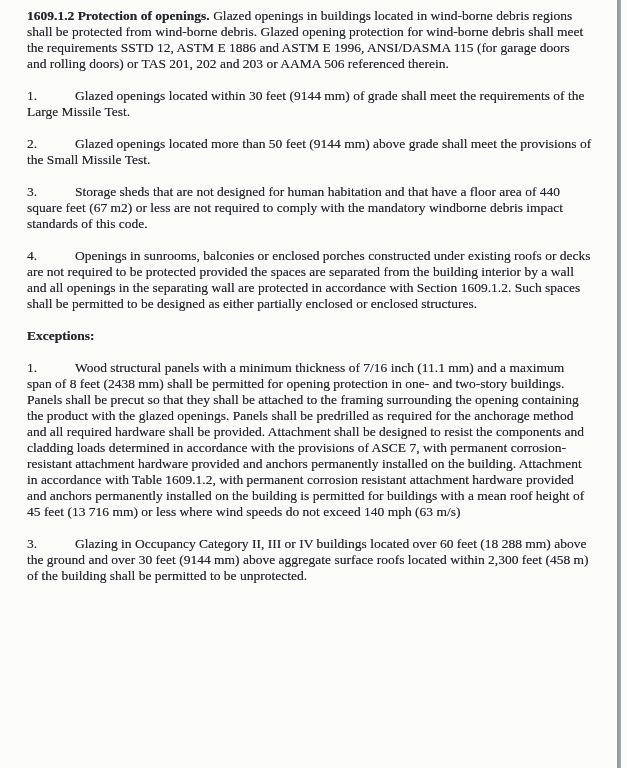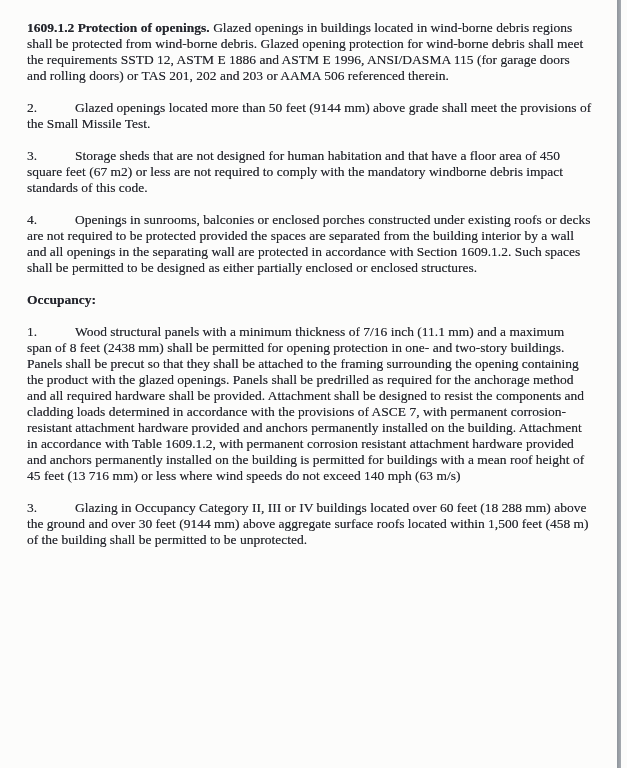--- a/index.html
+++ b/index.html
@@ -20,21 +20,21 @@
     width: 627px;
     height: 768px;
     box-sizing: border-box;
     padding: 7px 35px 0 27px;
     color: #24262d;
     font-size: 13.5px;
     line-height: 16px;
     text-shadow: 0 0 0.4px rgba(36,38,45,0.55);
   }
   .para {
-    margin: 13px 0 16px 0;
+    margin: 1px 0 16px 0;
   }
   .para:last-child {
     margin-bottom: 0;
   }
   .bold {
     font-weight: bold;
   }
   .num {
     display: inline-block;
     width: 48px;
@@ -49,29 +49,30 @@
   }
 </style>
 </head>
 <body>
 
 <div class="page">
 
   <p class="para"><span class="bold">1609.1.2 Protection of openings.</span>
     <span>Glazed openings in buildings located in wind-borne debris regions shall be protected from wind-borne debris. Glazed opening protection for wind-borne debris shall meet the requirements SSTD 12, ASTM E 1886 and ASTM E 1996, ANSI/DASMA 115 (for garage doors and rolling doors) or TAS 201, 202 and 203 or AAMA 506 referenced therein.</span></p>
 
+  <p class="para"><span class="num">1.</span><span>Glazed openings located within 30 feet (9144 mm) of grade shall meet the requirements of the Large Missile Test.</span></p>
 
   <p class="para"><span class="num">2.</span><span>Glazed openings located more than 50 feet (9144 mm) above grade shall meet the provisions of the Small Missile Test.</span></p>
 
-  <p class="para"><span class="num">3.</span><span>Storage sheds that are not designed for human habitation and that have a floor area of 450 square feet (67 m2) or less are not required to comply with the mandatory windborne debris impact standards of this code.</span></p>
+  <p class="para"><span class="num">3.</span><span>Storage sheds that are not designed for human habitation and that have a floor area of 440 square feet (67 m2) or less are not required to comply with the mandatory windborne debris impact standards of this code.</span></p>
 
   <p class="para"><span class="num">4.</span><span>Openings in sunrooms, balconies or enclosed porches constructed under existing roofs or decks are not required to be protected provided the spaces are separated from the building interior by a wall and all openings in the separating wall are protected in accordance with Section 1609.1.2. Such spaces shall be permitted to be designed as either partially enclosed or enclosed structures.</span></p>
 
-  <p class="para bold">Occupancy:</p>
+  <p class="para bold">Exceptions:</p>
 
   <p class="para"><span class="num">1.</span><span>Wood structural panels with a minimum thickness of 7/16 inch (11.1 mm) and a maximum span of 8 feet (2438 mm) shall be permitted for opening protection in one- and two-story buildings. Panels shall be precut so that they shall be attached to the framing surrounding the opening containing the product with the glazed openings. Panels shall be predrilled as required for the anchorage method and all required hardware shall be provided. Attachment shall be designed to resist the components and cladding loads determined in accordance with the provisions of ASCE 7, with permanent corrosion-resistant attachment hardware provided and anchors permanently installed on the building. Attachment in accordance with Table 1609.1.2, with permanent corrosion resistant attachment hardware provided and anchors permanently installed on the building is permitted for buildings with a mean roof height of 45 feet (13 716 mm) or less where wind speeds do not exceed 140 mph (63 m/s)</span></p>
 
 
-  <p class="para"><span class="num">3.</span><span>Glazing in Occupancy Category II, III or IV buildings located over 60 feet (18 288 mm) above the ground and over 30 feet (9144 mm) above aggregate surface roofs located within 1,500 feet (458 m) of the building shall be permitted to be unprotected.</span></p>
+  <p class="para"><span class="num">3.</span><span>Glazing in Occupancy Category II, III or IV buildings located over 60 feet (18 288 mm) above the ground and over 30 feet (9144 mm) above aggregate surface roofs located within 2,300 feet (458 m) of the building shall be permitted to be unprotected.</span></p>
 
 </div>
 
 <div class="edge-strip"></div>
 
 </body></html>

